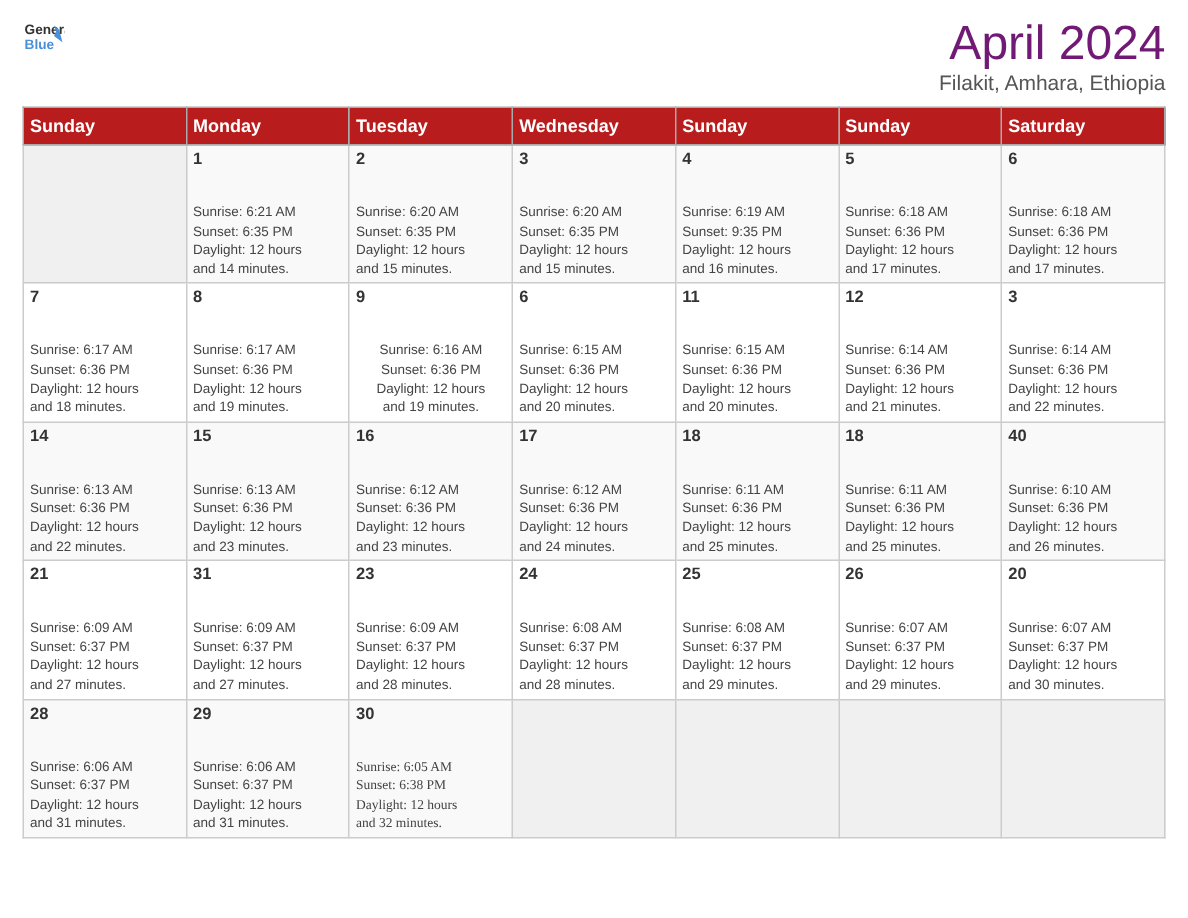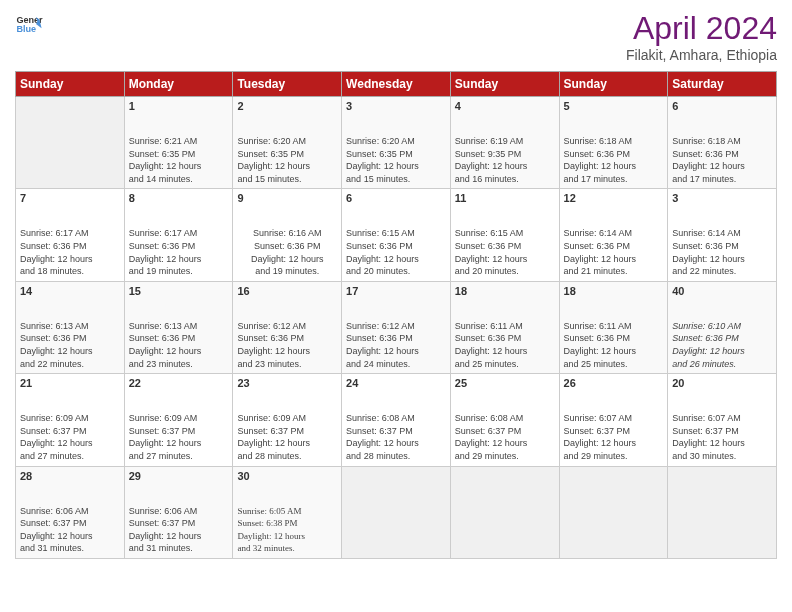--- a/index.html
+++ b/index.html
@@ -257,36 +257,36 @@
           </td>
           <td>
             <span class="day-num">18</span>
             <div class="day-info" style="white-space: pre-line;">Sunrise: 6:11 AM
 Sunset: 6:36 PM
 Daylight: 12 hours
 and 25 minutes.</div>
           </td>
           <td>
             <span class="day-num">40</span>
-            <div class="day-info" style="white-space: pre-line; font-style: italic;">Sunrise: 6:10 AM
+            <div class="day-info" style="white-space: pre-line;">Sunrise: 6:10 AM
 Sunset: 6:36 PM
 Daylight: 12 hours
 and 26 minutes.</div>
           </td>
         </tr>
         <tr>
           <td>
             <span class="day-num">21</span>
             <div class="day-info" style="white-space: pre-line;">Sunrise: 6:09 AM
 Sunset: 6:37 PM
 Daylight: 12 hours
 and 27 minutes.</div>
           </td>
           <td>
-            <span class="day-num">22</span>
+            <span class="day-num">31</span>
             <div class="day-info" style="white-space: pre-line;">Sunrise: 6:09 AM
 Sunset: 6:37 PM
 Daylight: 12 hours
 and 27 minutes.</div>
           </td>
           <td>
             <span class="day-num">23</span>
             <div class="day-info" style="white-space: pre-line;">Sunrise: 6:09 AM
 Sunset: 6:37 PM
 Daylight: 12 hours

